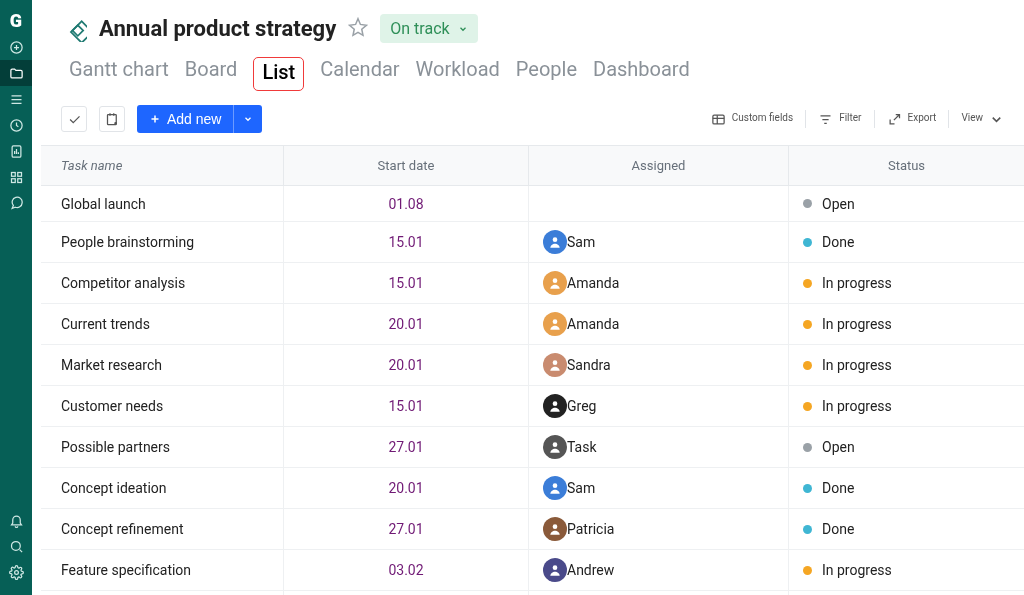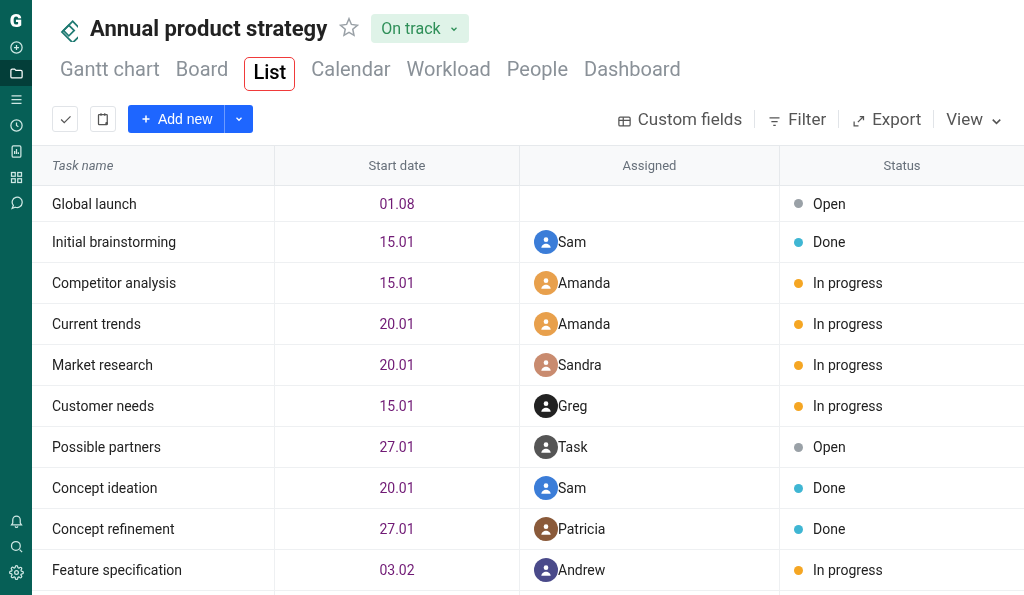--- a/index.html
+++ b/index.html
@@ -37,21 +37,21 @@
     width: 32px; height: 26px;
     display: flex; align-items: center; justify-content: center;
     color: #cfe8e4;
     cursor: pointer;
   }
   .leftbar .nav-item.active { background: #033e39; color: #fff; }
   .leftbar svg { width: 15px; height: 15px; }
   .leftbar .logo { font-weight: 900; font-size: 18px; color: #fff; height: 28px; display:flex;align-items:center;justify-content:center;width:100%;}
 
   
-  .main { flex: 1; display: flex; flex-direction: column; min-width: 0; }
+  .main { flex: 1; display: flex; flex-direction: column; min-width: 0; padding-left: 9px; }
 
   
   .header {
     padding: 14px 20px 0 20px;
   }
   .header-row1 {
     display: flex; align-items: center; gap: 12px;
   }
   .project-icon {
     width: 26px; height: 26px; display:flex;align-items:center;justify-content:center;
@@ -96,21 +96,21 @@
     padding: 6px 12px; font-size:14px; border-radius:3px 0 0 3px;
     display:flex;align-items:center;gap:6px; cursor:pointer;
   }
   .add-new-drop {
     background:#1e66ff; color:#fff; border:none; border-left:1px solid rgba(255,255,255,.35);
     padding: 6px 9px; border-radius:0 3px 3px 0; cursor:pointer;
     display:flex;align-items:center;justify-content:center;
   }
   .toolbar .spacer { flex:1; }
   .tb-link {
-    display:flex;align-items:flex-end;gap:6px; color:#555; cursor:pointer; font-size:17px;
+    display:flex;align-items:flex-start;gap:6px; color:#555; cursor:pointer; font-size:10px;
   }
   .tb-sep { width:1px; height:18px; background:#e1e4e8; }
   .tb-link svg { width:15px;height:15px; }
 
   
   .table {
     border-top:1px solid #e6e9ec;
     flex:1; overflow:hidden;
     display:flex;flex-direction:column;
   }
@@ -334,21 +334,21 @@
         <div class="trow">
           <div class="td taskname">Global launch</div>
           <div class="td date">01.08</div>
           <div class="td assignee"></div>
           <div class="td status">
             <span class="status-dot" style="background: rgb(154, 161, 167);"></span>
             <span>Open</span>
           </div>
         </div>
         <div class="trow">
-          <div class="td taskname">Initial brainstorming</div>
+          <div class="td taskname">People brainstorming</div>
           <div class="td date">15.01</div>
           <div class="td assignee">
             <div class="avatar av-sam">
               <svg width="14" height="14" viewBox="0 0 24 24" fill="#fff">
                 <circle cx="12" cy="8" r="4"></circle>
                 <path d="M4 22c0-4 4-7 8-7s8 3 8 7z"></path>
               </svg>
             </div>
             <span>Sam</span>
           </div>

